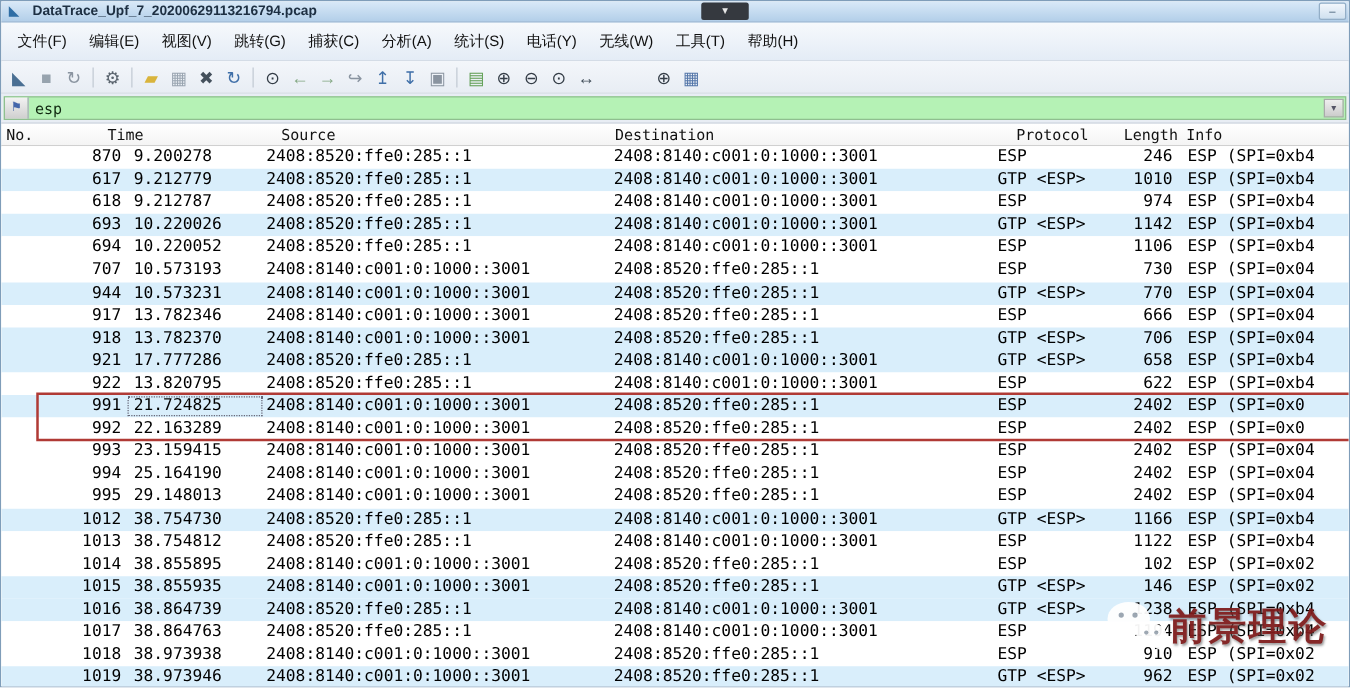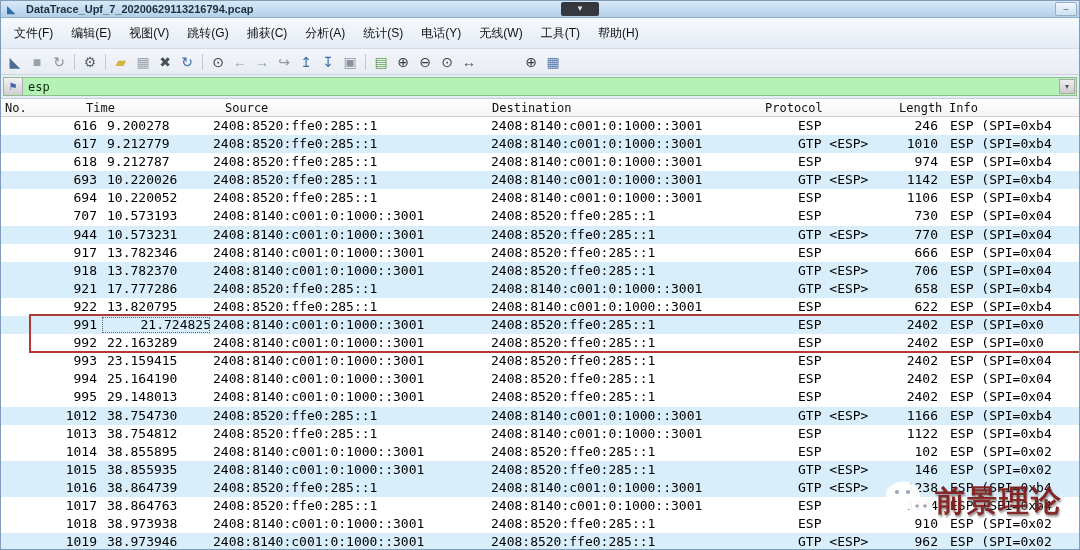--- a/index.html
+++ b/index.html
@@ -38,21 +38,21 @@
   .pkt-row { display:grid; grid-template-columns:100px 110px 278px 305px 100px 46px 1fr; height:18.1px; font-family:"DejaVu Sans Mono", monospace; font-size:13px; line-height:18.1px; color:#000; white-space:nowrap; }
   .pkt-row.blue { background:#d9eefb; }
   .pkt-row.white { background:#ffffff; }
   .c-no { text-align:right; padding-right:4px; }
   .c-time { padding-left:6px; }
   .c-src { padding-left:2px; }
   .c-dst { padding-left:2px; }
   .c-proto { padding-left:4px; }
   .c-len { text-align:right; padding-right:2px; }
   .c-info { padding-left:10px; overflow:hidden; }
-  .focus-cell { outline:1px dotted #667; outline-offset:-2px;text-align:right; }
+  .focus-cell { outline:1px dotted #667; outline-offset:-2px; }
   .red-box { position:absolute; left:28px; right:-4px; border:2px solid #b03a35; pointer-events:none; }
 
   
   .watermark { position:absolute; left:882px; top:478px; display:flex; align-items:center; opacity:.95; pointer-events:none; }
   .wm-text { font-size:30px; font-weight:bold; color:#7f1d1d; letter-spacing:2px; text-shadow:1px 2px 2px rgba(90,90,90,.65); white-space:nowrap;text-align:right; }
 </style>
 </head>
 <body>
 
 <div id="win">
@@ -114,28 +114,28 @@
       <span class="filter-text">esp</span>
       <span class="filter-opt">▾</span>
     </div>
   </div>
 
   <div class="pkt-header">
       <span style="left: 4px;">No.</span>
       <span style="left: 85px;">Time</span>
       <span style="left: 224px; text-align: center;">Source</span>
       <span style="left: 491px;">Destination</span>
-      <span style="left: 764px;">Protocol</span>
+      <span style="left: 812px;">Protocol</span>
       <span style="left: 898px;">Length</span>
       <span style="left: 948px;">Info</span>
     </div>
 
   <div class="pkt-list">
       <div class="pkt-row white">
-        <span class="c-no">616</span>
+        <span class="c-no">870</span>
         <span class="c-time">9.200278</span>
         <span class="c-src">2408:8520:ffe0:285::1</span>
         <span class="c-dst">2408:8140:c001:0:1000::3001</span>
         <span class="c-proto">ESP</span>
         <span class="c-len">246</span>
         <span class="c-info">ESP (SPI=0xb4</span>
       </div>
       <div class="pkt-row blue">
         <span class="c-no">617</span>
         <span class="c-time">9.212779</span>

